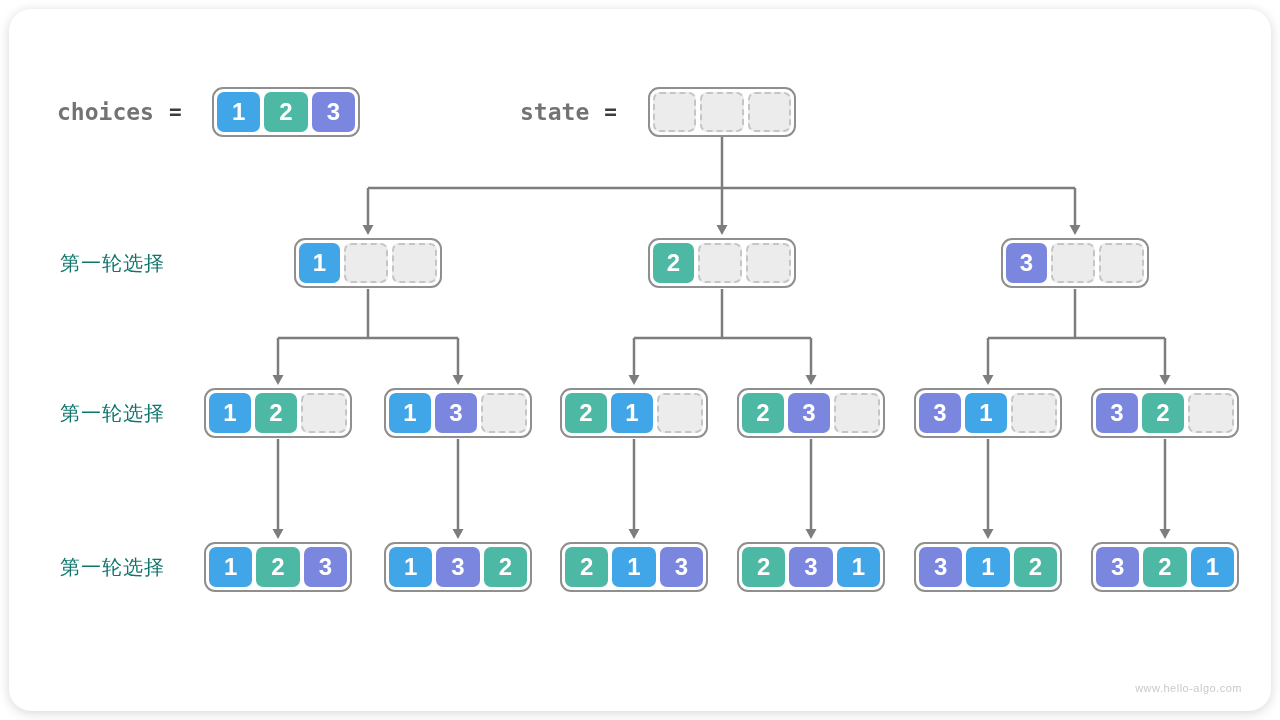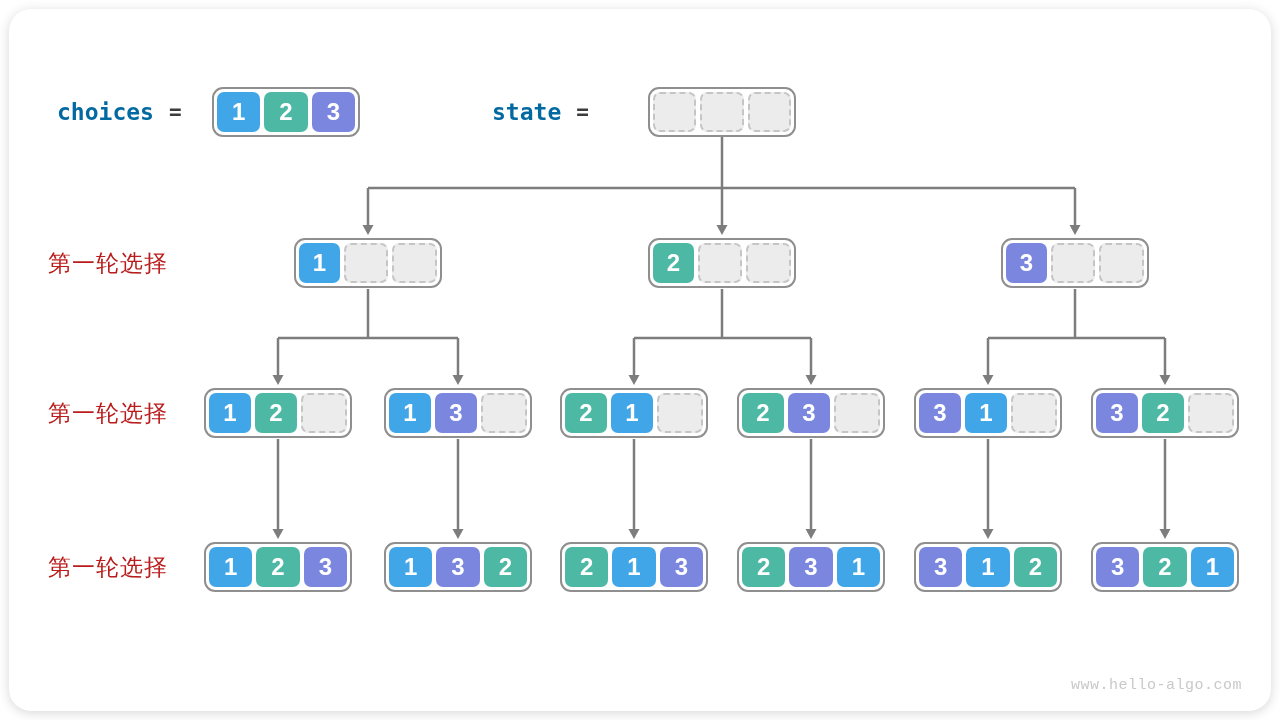--- a/index.html
+++ b/index.html
@@ -22,27 +22,27 @@
     position:absolute;left:0;top:0;width:1280px;height:720px;
     z-index:1;
   }
   .hgroup{
     position:absolute;top:87px;height:50px;
     display:flex;align-items:center;gap:15px;
     z-index:2;
   }
   .mono{
     font-family:"DejaVu Sans Mono","Liberation Mono",monospace;
-    font-weight:bold;font-size:23px;color:#0369a1;
+    font-weight:bold;font-size:23px;color:#737373;
   }
   .eq{font-size:21px;color:#3c3c3c;}
   .row-label{
-    position:absolute;left:48px;height:50px;
+    position:absolute;left:60px;height:50px;
     display:flex;align-items:center;
-    font-size:23px;color:#b91c1c;
+    font-size:20px;color:#0f766e;
     z-index:2;letter-spacing:1px;
   }
   .box{
     position:absolute;width:148px;height:50px;
     background:#ffffff;
     border:2.5px solid #8f8f8f;
     border-radius:11px;
     display:flex;gap:4px;padding:3px;
     box-sizing:border-box;
     z-index:2;
@@ -53,22 +53,22 @@
     display:flex;align-items:center;justify-content:center;
     color:#ffffff;font-weight:bold;font-size:24px;
   }
   .cell.empty{
     background:#ececec;
     border:2px dashed #c5c5c5;
     box-sizing:border-box;
   }
   .watermark{
     position:absolute;right:38px;bottom:26px;
-    font-family:Liberation Mono, monospace;
-    font-size:15px;color:#c9c9c9;
+    font-family:Liberation Sans, sans-serif;
+    font-size:11px;color:#c9c9c9;
     z-index:2;letter-spacing:0.5px;
   }
 </style>
 </head>
 <body>
 
 <div class="card"></div>
 
 <svg id="connectors">
     <line x1="722" y1="137" x2="722" y2="189" stroke="#7d7d7d" stroke-width="2.5"></line>
@@ -114,21 +114,21 @@
 <div class="hgroup" style="left:57px">
   <span class="mono">choices</span>
   <span class="mono eq">=</span>
 </div>
 <div class="box" id="choices-box" style="left:212px;top:87px">
     <div class="cell" style="background: rgb(65, 166, 232);">1</div>
     <div class="cell" style="background: rgb(77, 184, 164);">2</div>
     <div class="cell" style="background: rgb(123, 134, 223);">3</div>
   </div>
 
-<div class="hgroup" style="left:492px">
+<div class="hgroup" style="left:520px">
   <span class="mono">state</span>
   <span class="mono eq">=</span>
 </div>
 <div class="box" id="state-box" style="left:648px;top:87px">
     <div class="cell empty"></div>
     <div class="cell empty"></div>
     <div class="cell empty"></div>
   </div>
 
 <div class="row-label" style="top:238px">第一轮选择</div>

